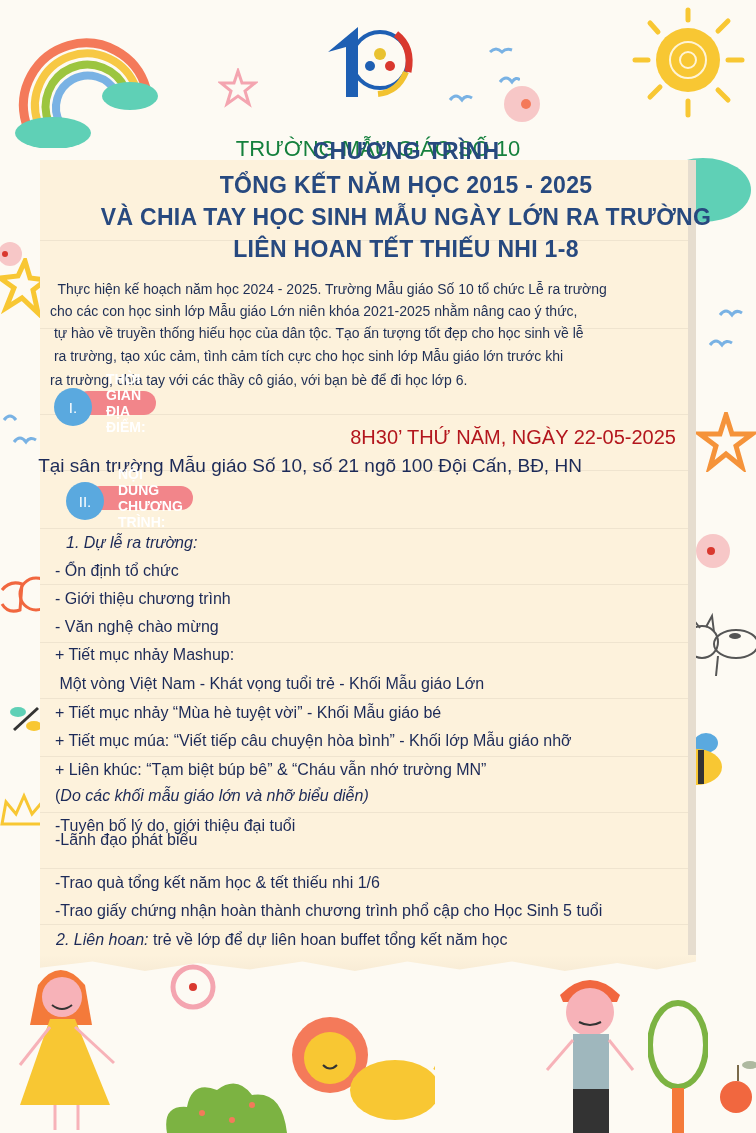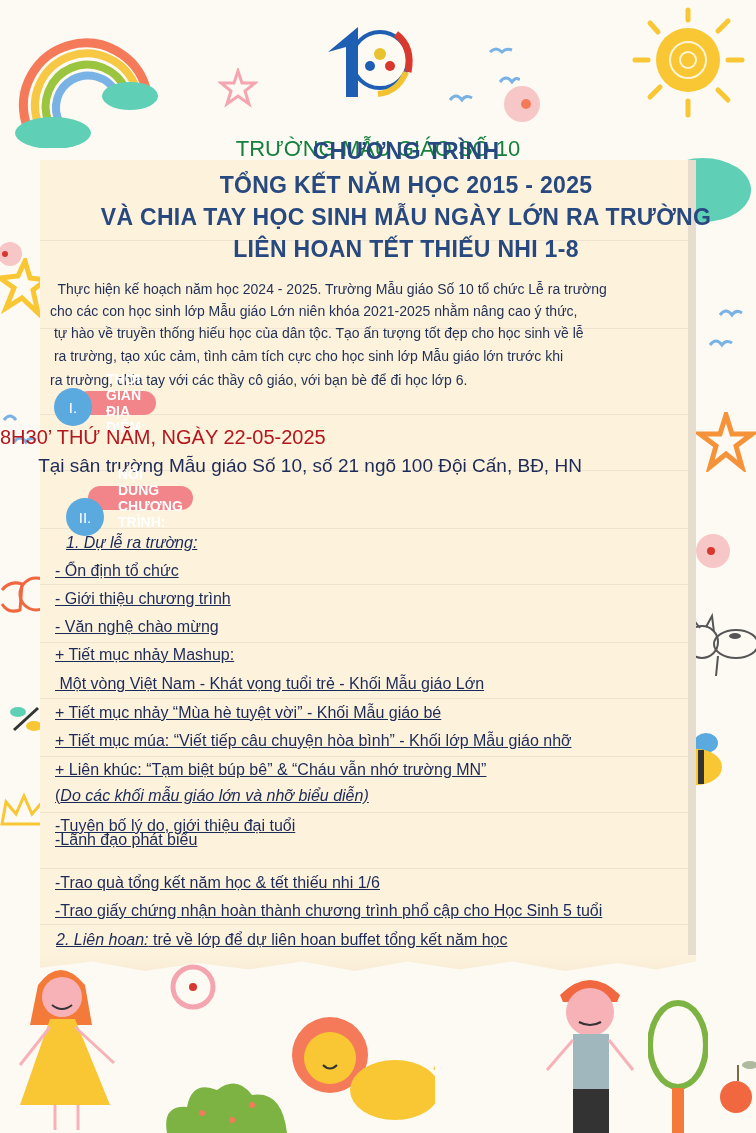--- a/index.html
+++ b/index.html
@@ -25,23 +25,23 @@
     background:linear-gradient(180deg,#fdf2dc 0,#f8ecd6 100%);
     clip-path:polygon(0 0,100% 0,100% 40%,94% 90%,88% 50%,80% 100%,72% 40%,64% 90%,56% 40%,48% 100%,40% 40%,32% 90%,24% 50%,16% 100%,8% 40%,0 80%);
   }
   .txt { position:absolute; white-space:nowrap;text-align:right; }
   .school { left:0; width:756px; text-align:center; top:104px; color:#15803d; font-size:22px;margin-top:32px; }
   .title { left:0; width:756px; text-align:center; color:#27497f; font-weight:bold; font-size:23px; letter-spacing:.3px;padding-left:28px; }
   .intro { left:50px; color:#1f2f55; font-size:14px; }
   .badge-wrap { position:absolute; height:28px; }
   .badge-circle { position:absolute; width:38px; height:38px; border-radius:50%; background:#5aa9df; color:#fff; font-size:15px; display:flex; align-items:center; justify-content:center; z-index:2; }
   .badge-pill { position:absolute; height:24px; border-radius:14px; background:#f2858a; color:#fff; font-weight:bold; font-size:14px; display:flex; align-items:center; padding:0 10px 0 30px; }
-  .when { left:0; width:676px; text-align:left; top:426px; color:#b3161d; font-size:20px; }
+  .when { left:0; width:676px; text-align:right; top:426px; color:#b3161d; font-size:20px; }
   .where { left:0; width:620px; text-align:center; top:455px; color:#1c2a58; font-size:19px; }
-  .item { left:55px; color:#1c2a58; font-size:16px;text-decoration:underline; }
+  .item { left:55px; color:#1c2a58; font-size:16px; }
   .ital { font-style:italic; }
   .deco { position:absolute; }
 </style>
 </head>
 <body>
 
 <svg class="deco" style="left:8px;top:8px" width="150" height="140" viewBox="0 0 150 140">
   <path d="M18 115 A60 60 0 0 1 138 80" fill="none" stroke="#f47a5a" stroke-width="9"></path>
   <path d="M30 115 A50 50 0 0 1 128 80" fill="none" stroke="#f7c844" stroke-width="8"></path>
   <path d="M41 115 A40 40 0 0 1 118 82" fill="none" stroke="#9cc53f" stroke-width="8"></path>
@@ -167,21 +167,21 @@
 
 <div class="badge-wrap" style="left:54px;top:388px">
   <div class="badge-circle" style="left:0;top:0">I.</div>
   <div class="badge-pill" style="left:22px;top:3px">THỜI GIAN ĐỊA ĐIỂM:</div>
 </div>
 
 <div class="txt when">8H30’ THỨ NĂM, NGÀY 22-05-2025</div>
 <div class="txt where">Tại sân trường Mẫu giáo Số 10, số 21 ngõ 100 Đội Cấn, BĐ, HN</div>
 
 <div class="badge-wrap" style="left:66px;top:482px">
-  <div class="badge-circle" style="left:0;top:16px">II.</div>
+  <div class="badge-circle" style="left:0;top:0">II.</div>
   <div class="badge-pill" style="left:22px;top:4px">NỘI DUNG CHƯƠNG TRÌNH:</div>
 </div>
 
 <div class="txt item ital" style="left:66px;top:534px">1. Dự lễ ra trường:</div>
 <div class="txt item" style="top:562px">- Ổn định tổ chức</div>
 <div class="txt item" style="top:590px">- Giới thiệu chương trình</div>
 <div class="txt item" style="top:618px">- Văn nghệ chào mừng</div>
 <div class="txt item" style="top:646px">+ Tiết mục nhảy Mashup:</div>
 <div class="txt item" style="top:675px;white-space:pre"> Một vòng Việt Nam - Khát vọng tuổi trẻ - Khối Mẫu giáo Lớn</div>
 <div class="txt item" style="top:704px">+ Tiết mục nhảy “Mùa hè tuyệt vời” - Khối Mẫu giáo bé</div>

